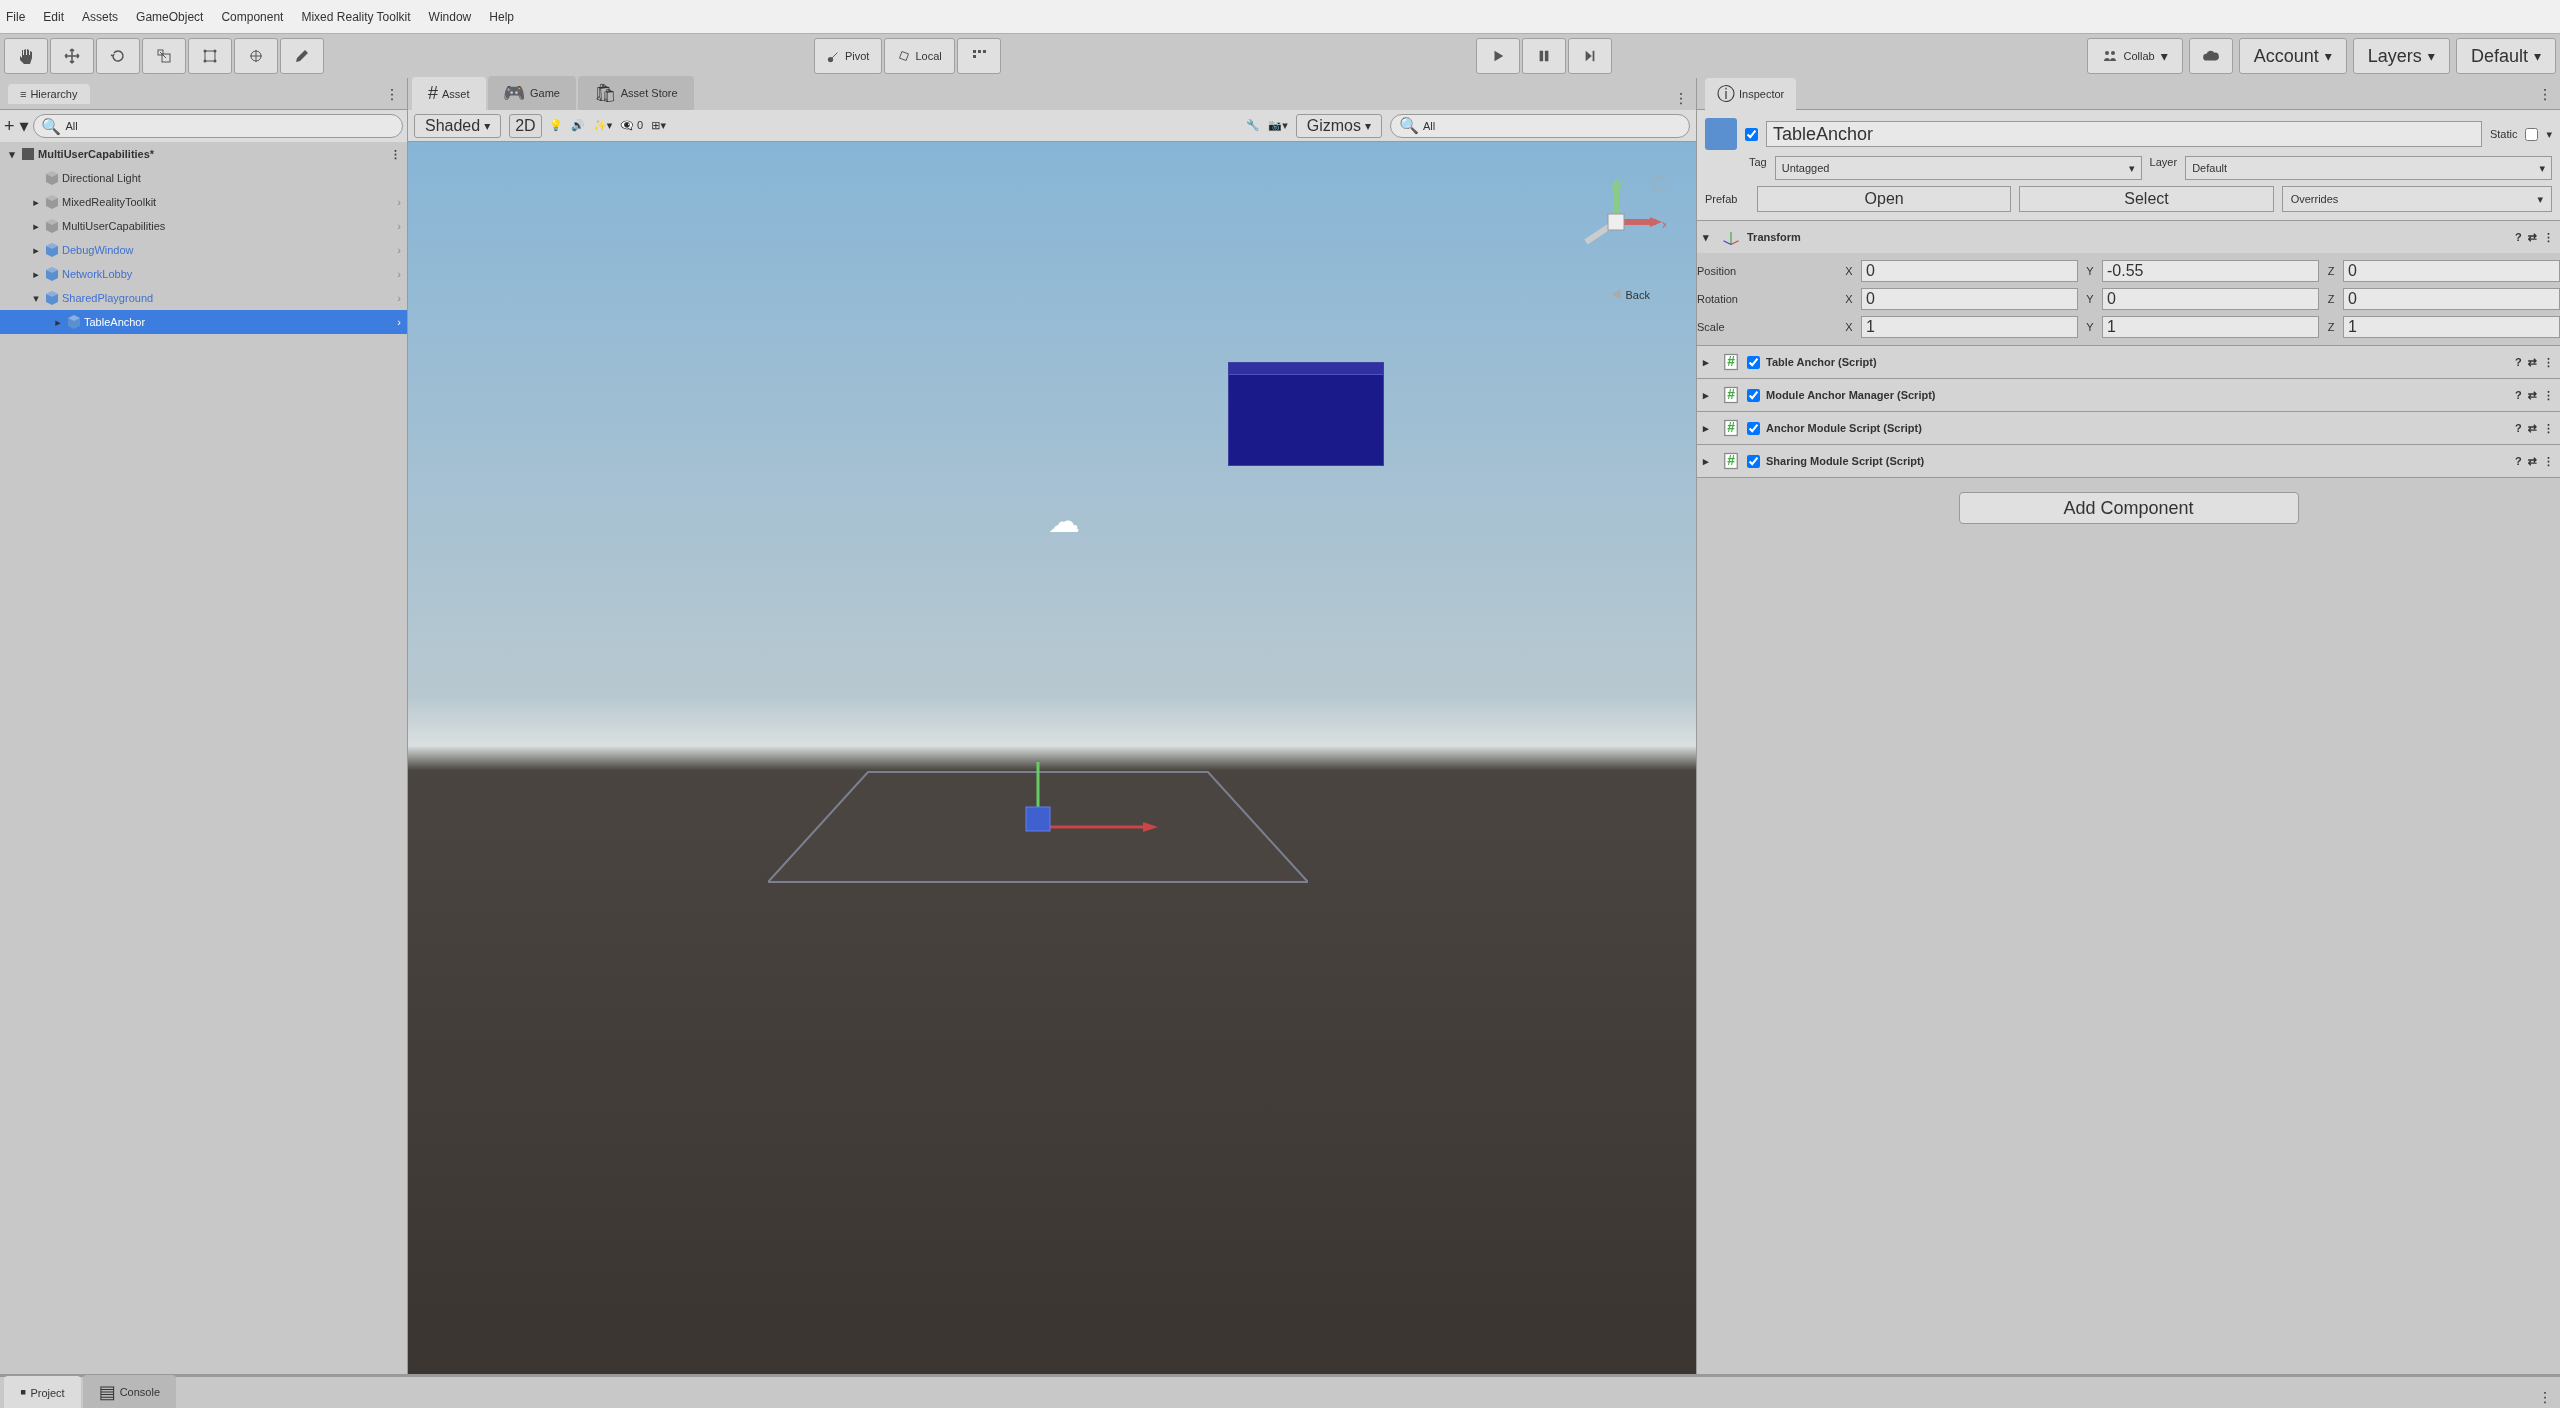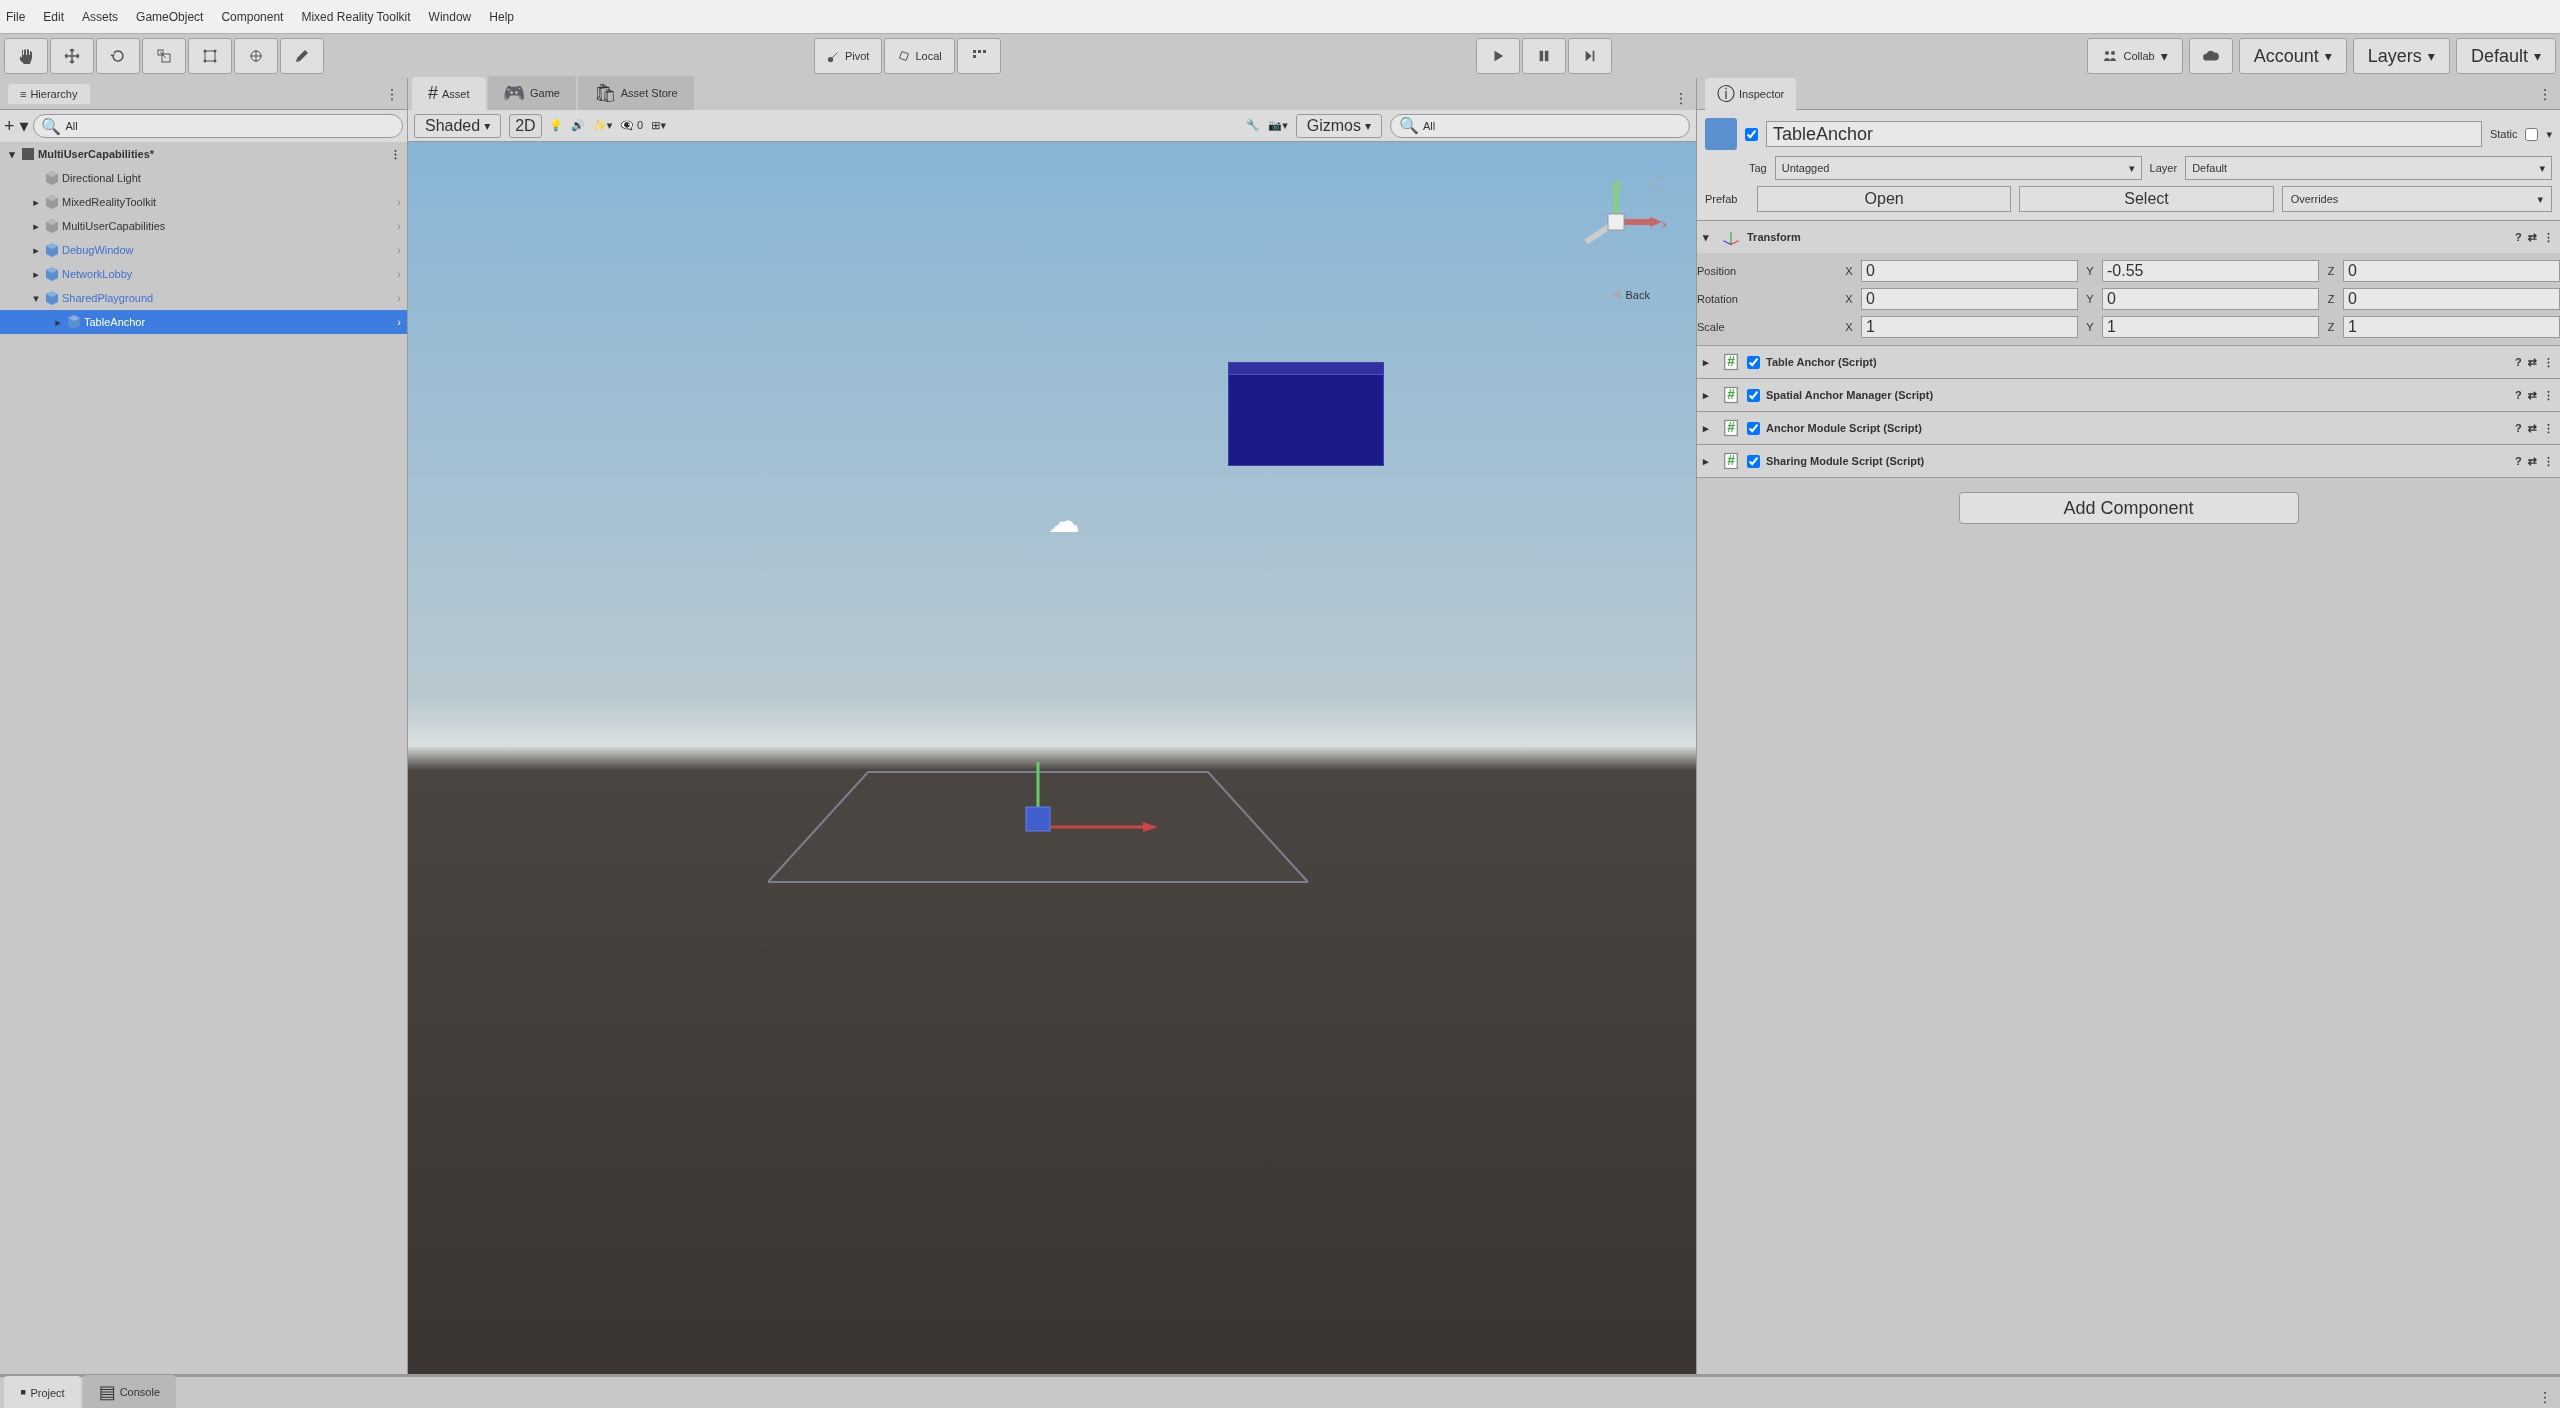--- a/index.html
+++ b/index.html
@@ -43,21 +43,21 @@
 .back-link { position: absolute; top: 140px; right: 46px; color: #aaa; font-size: 18px; }
 .cloud-icon { position: absolute; top: 360px; left: 640px; font-size: 32px; color: #fff; }
 .table-plane { position: absolute; top: 620px; left: 360px; width: 540px; height: 130px; }
 .blue-panel { position: absolute; top: 220px; left: 820px; width: 156px; height: 104px; background: #1a1a8a; border: 1px solid #4040a0; }
 
 .inspector { width: 864px; background: #c8c8c8; border-left: 1px solid #999; overflow: auto; }
 .insp-header { padding: 8px; background: #dcdcdc; border-bottom: 1px solid #999; }
 .insp-name-row { display: flex; align-items: center; gap: 8px; }
 .obj-icon { width: 32px; height: 32px; background: #5a8fd0; border-radius: 3px; }
 .name-input { flex: 1; height: 26px; background: #e8e8e8; border: 1px solid #999; padding: 0 6px; font-size: 18px; }
-.tag-row { display: flex; align-items: center; gap: 8px; margin-top: 6px; margin-left: 44px; font-size: 18px; }
+.tag-row { display: flex; gap: 8px; margin-top: 6px; margin-left: 44px; font-size: 18px; }
 .tag-dd { flex: 1; height: 24px; background: #e0e0e0; border: 1px solid #999; padding: 0 6px; display: flex; align-items: center; justify-content: space-between; font-size: 16px; }
 .prefab-row { display: flex; align-items: center; gap: 8px; margin-top: 6px; font-size: 18px; }
 .prefab-btn { flex: 1; height: 26px; background: #e0e0e0; border: 1px solid #999; display: flex; align-items: center; justify-content: center; font-size: 16px; }
 .prefab-dd { flex: 1; height: 26px; background: #e0e0e0; border: 1px solid #999; display: flex; align-items: center; padding: 0 8px; justify-content: space-between; font-size: 16px; }
 
 .component { border-bottom: 1px solid #999; }
 .comp-header { height: 32px; background: #d4d4d4; display: flex; align-items: center; padding: 0 6px; gap: 6px; font-size: 18px; font-weight: bold; }
 .comp-header .fold { width: 12px; }
 .comp-icon { width: 20px; height: 20px; display: flex; align-items: center; justify-content: center; }
 .comp-body { padding: 4px 0; }
@@ -487,21 +487,21 @@
         <div class="component">
           <div class="comp-header">
     <span class="fold">▸</span>
     <span class="comp-icon">
               <svg viewBox="0 0 16 16">
                 <rect x="3" y="2" width="10" height="12" fill="#fff" stroke="#888"></rect>
                 <text x="8" y="11" font-size="8" text-anchor="middle" fill="#4a4">#</text>
               </svg>
             </span>
     <input type="checkbox" checked="" style="">
-    <span>Spatial Anchor Manager (Script)</span>
+    <span>Module Anchor Manager (Script)</span>
     <div class="comp-right-icons">
               <span>?</span>
               <span>⇄</span>
               <span>⋮</span>
             </div>
           </div>
         </div>
         <div class="component">
           <div class="comp-header">
     <span class="fold">▸</span>

